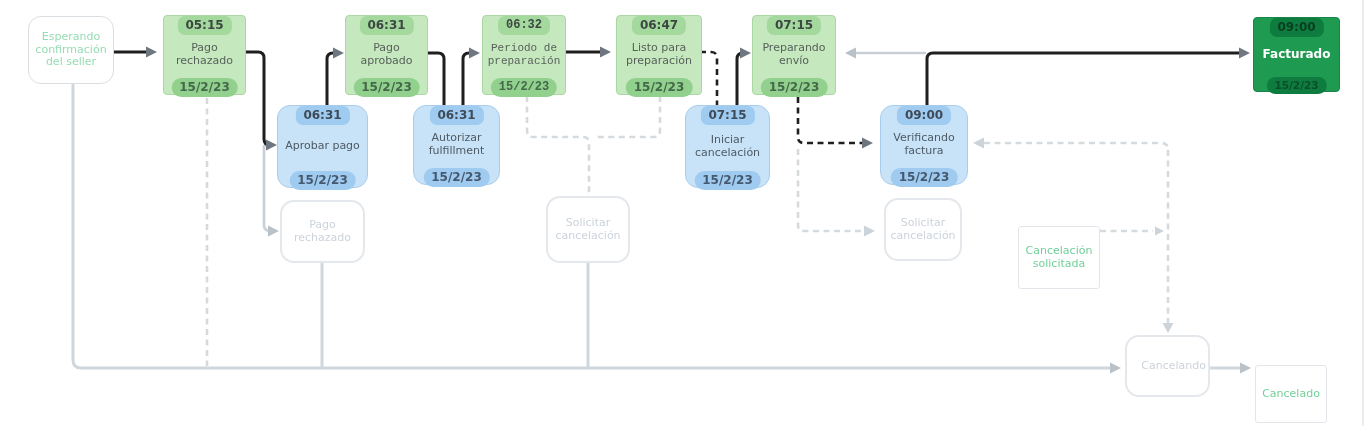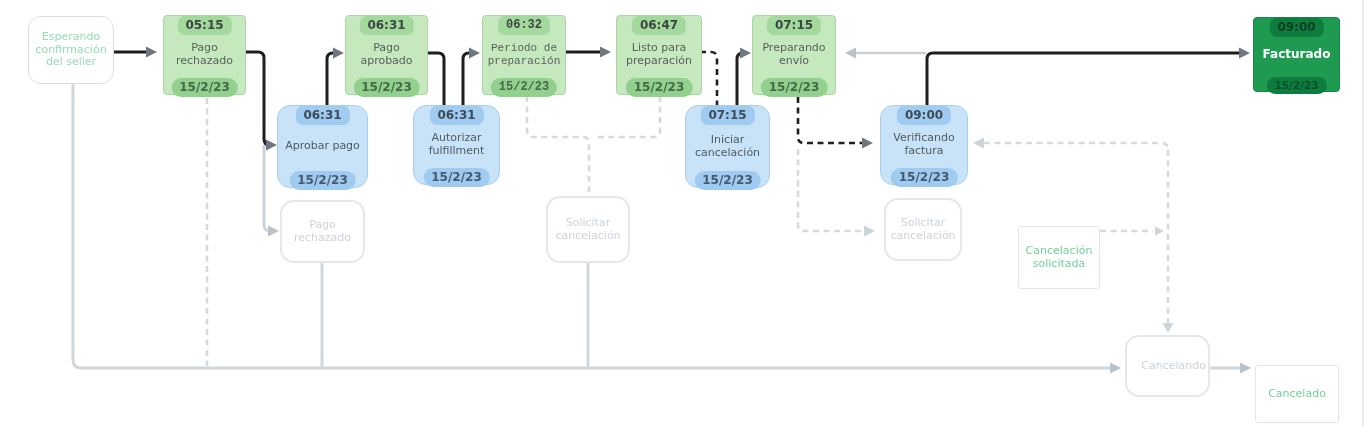--- a/index.html
+++ b/index.html
@@ -44,21 +44,21 @@
   #n-facturado{left:1253px;top:17px;width:87px;height:75px;}
   #n-aprobar-pago{left:277px;top:105px;width:91px;height:83px;}
   #n-autorizar-fulfillment{left:413px;top:105px;width:87px;height:80px;}
   #n-iniciar-preparacion{left:685px;top:105px;width:85px;height:83px;}
   #n-verificando-factura{left:880px;top:105px;width:88px;height:80px;}
   #n-pago-rechazado{left:280px;top:200px;width:85px;height:63px;}
   #n-solicitar-cancelacion-1{left:546px;top:196px;width:84px;height:67px;}
   #n-solicitar-cancelacion-2{left:884px;top:198px;width:78px;height:63px;}
   #n-cancelacion-solicitada{left:1018px;top:198px;width:82px;height:63px;}
   #n-cancelando{left:1125px;top:335px;width:85px;height:62px;}
-  #n-cancelado{left:1255px;top:337px;width:84px;height:58px;}
+  #n-cancelado{left:1255px;top:337px;width:72px;height:58px;}
   .right-divider{position:absolute;left:1362px;top:0;width:2px;height:426px;background:#eaedf0;}
   
   .e-black{stroke:#1f1f1f;stroke-width:3;fill:none;stroke-linecap:round;}
   .e-black-dash{stroke:#1f1f1f;stroke-width:2.6;fill:none;stroke-dasharray:6 4.5;}
   .e-grey{stroke:#c8cfd6;stroke-width:2.6;fill:none;stroke-linecap:round;}
   .e-trunk{stroke:#d0d7dc;stroke-width:3;fill:none;stroke-linecap:round;}
   .e-grey-dash{stroke:#d5dade;stroke-width:2.6;fill:none;stroke-dasharray:6 4.5;}
   .ah-dark{fill:#6e7780;}
   .ah-grey{fill:#b9c1c9;}
   .ah-light{fill:#ccd3d9;}

